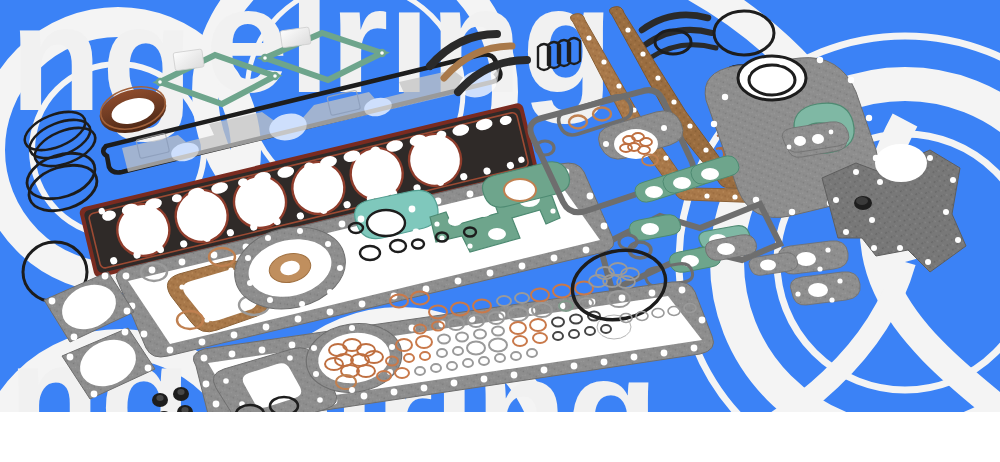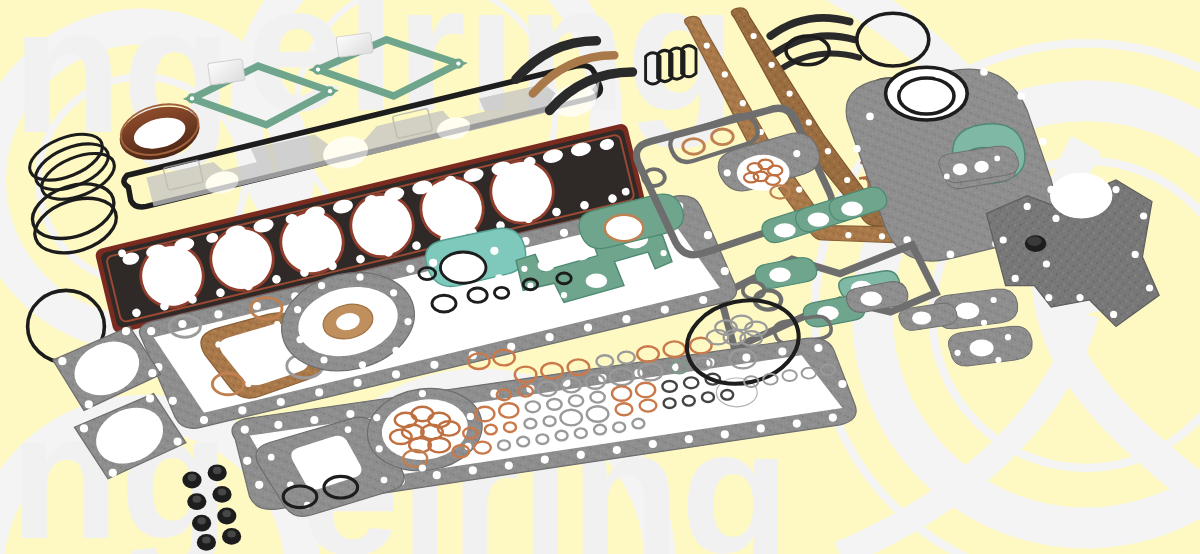--- a/index.html
+++ b/index.html
@@ -1,20 +1,20 @@
 <!DOCTYPE html>
 <html><head>
 <meta charset="utf-8">
 <title>Elring Full Gasket Set</title>
 <style>
   html,body{margin:0;padding:0;background:#ffffff;}
   body{font-family:"Liberation Sans",sans-serif;}
   #stage{
-    position:relative;width:1000px;height:462px;overflow:hidden;
-    background:#fef9c3;
+    position:relative;width:1000px;height:412px;overflow:hidden;
+    background:#3b82f6;
   }
   #wm{position:absolute;inset:0;overflow:hidden;pointer-events:none;}
   svg{display:block;}
   #art{position:absolute;inset:0;}
   .lbl{position:absolute;opacity:0;pointer-events:none;font-size:1px;}
 </style>
 </head>
 <body>
 
 <div id="stage">

